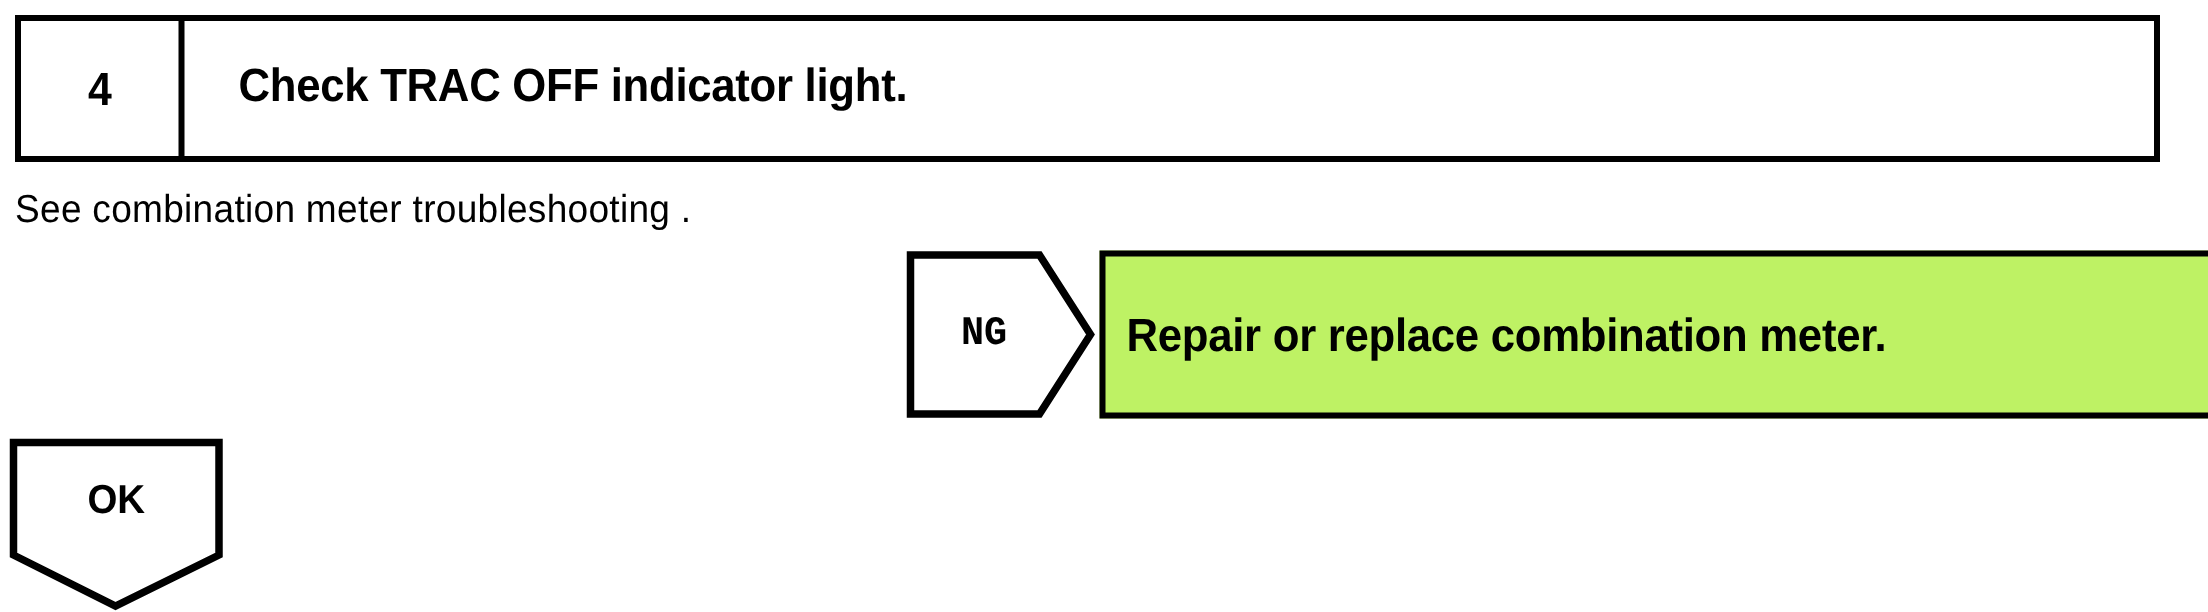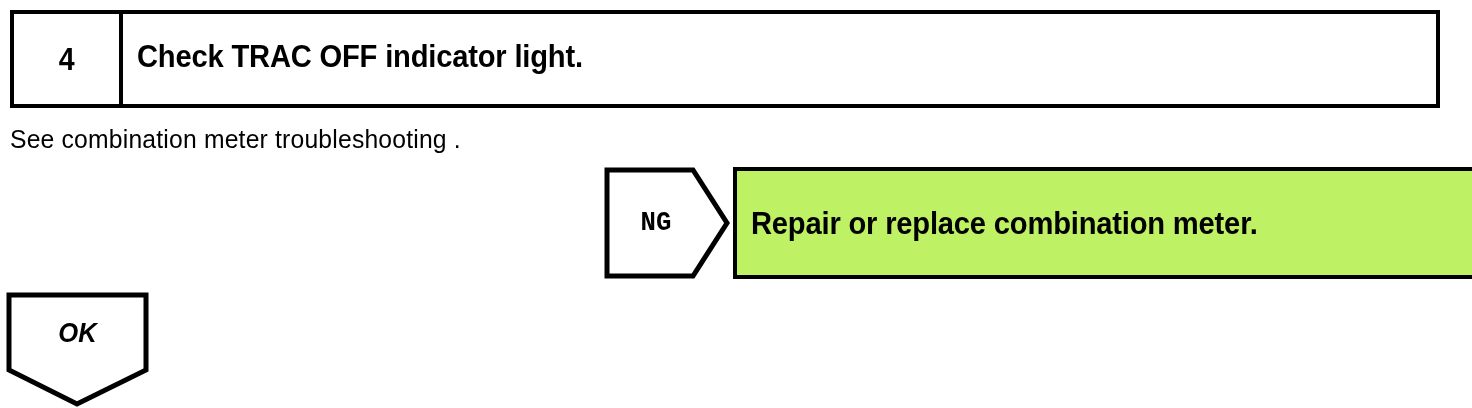--- a/index.html
+++ b/index.html
@@ -51,21 +51,21 @@
     transform: scaleX(0.92);
   }
   .step-title-cell {
     position: absolute;
     left: 109px;
     top: 0;
     right: 0;
     height: 84px;
     display: flex;
     align-items: center;
-    padding-left: 14px;
+    padding-left: 36px;
     box-sizing: border-box;
   }
   .step-title-text {
     font-size: 31px;
     font-weight: bold;
     line-height: 1;
     letter-spacing: -0.2px;
     transform: scaleX(0.94);
     transform-origin: left center;
     white-space: nowrap;
@@ -139,21 +139,20 @@
     white-space: nowrap;
   }
 
   
   .ok-arrow {
     position: absolute;
     left: 6px;
     top: 292px;
     width: 143px;
     height: 116px;
-    font-style: italic;
   }
   .ok-arrow svg {
     display: block;
     width: 143px;
     height: 116px;
   }
   .ok-label {
     position: absolute;
     left: 0;
     top: 0;

